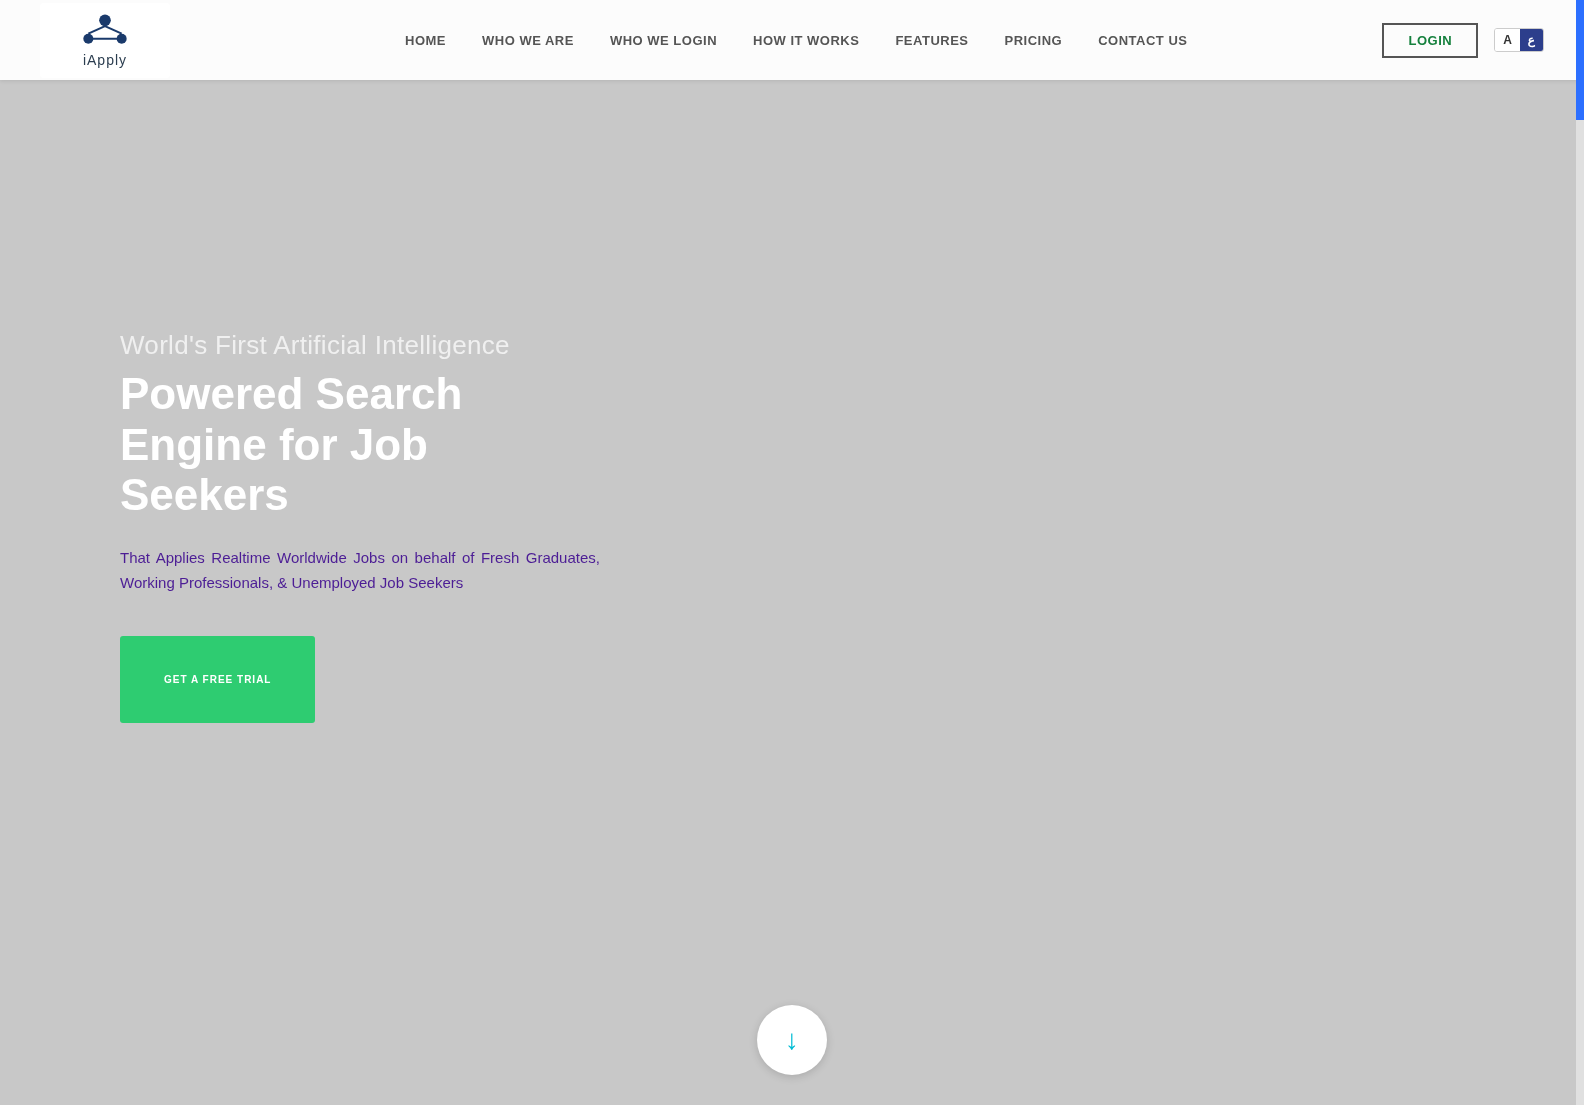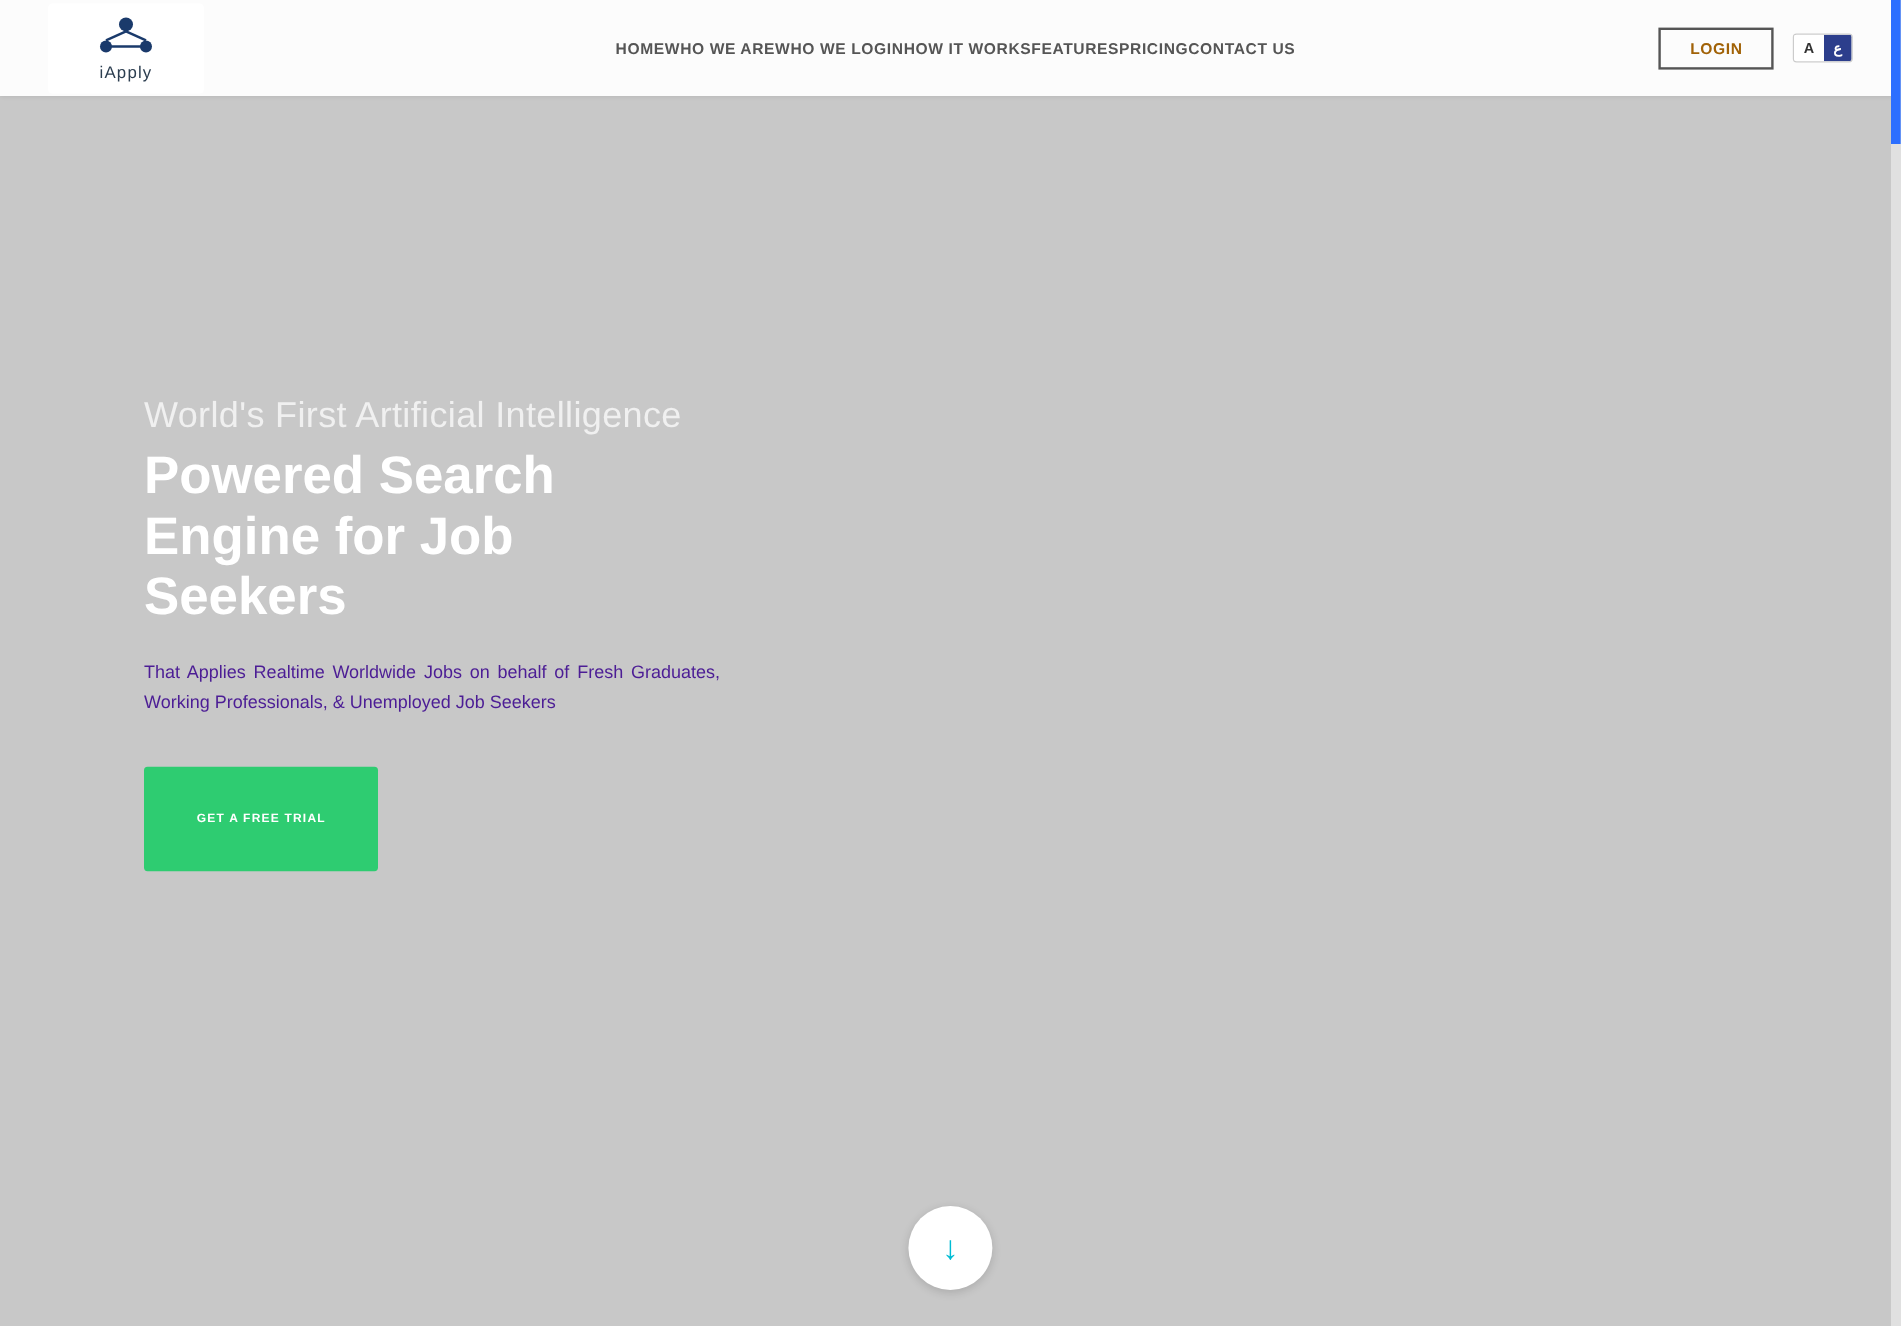--- a/index.html
+++ b/index.html
@@ -51,20 +51,21 @@
     .logo-text {
       font-size: 14px;
       font-weight: normal;
       color: #2c3e50;
       letter-spacing: 1px;
     }
 
     .nav-links {
       display: flex;
       align-items: center;
+      gap: 36px;
       flex: 1;
       justify-content: center;
     }
 
     .nav-link {
       font-size: 13px;
       font-weight: 600;
       color: #555;
       text-decoration: none;
       letter-spacing: 0.5px;
@@ -74,21 +75,21 @@
 
     .nav-right {
       display: flex;
       align-items: center;
       gap: 16px;
     }
 
     .login-btn {
       border: 2px solid #555;
       background: transparent;
-      color: #a16207;
+      color: #15803d;
       padding: 8px 24px;
       font-size: 13px;
       font-weight: 600;
       cursor: pointer;
       letter-spacing: 0.5px;
     }
 
     .lang-toggle {
       display: flex;
       border: 1px solid #ccc;
@@ -141,21 +142,21 @@
     }
 
     .hero-content {
       position: absolute;
       left: 120px;
       top: 330px;
       max-width: 480px;
     }
 
     .hero-subtitle {
-      font-size: 30px;
+      font-size: 26px;
       color: #f0f0f0;
       font-weight: 400;
       margin-bottom: 8px;
       letter-spacing: 0.3px;
     }
 
     .hero-title {
       font-size: 44px;
       font-weight: 800;
       color: white;

